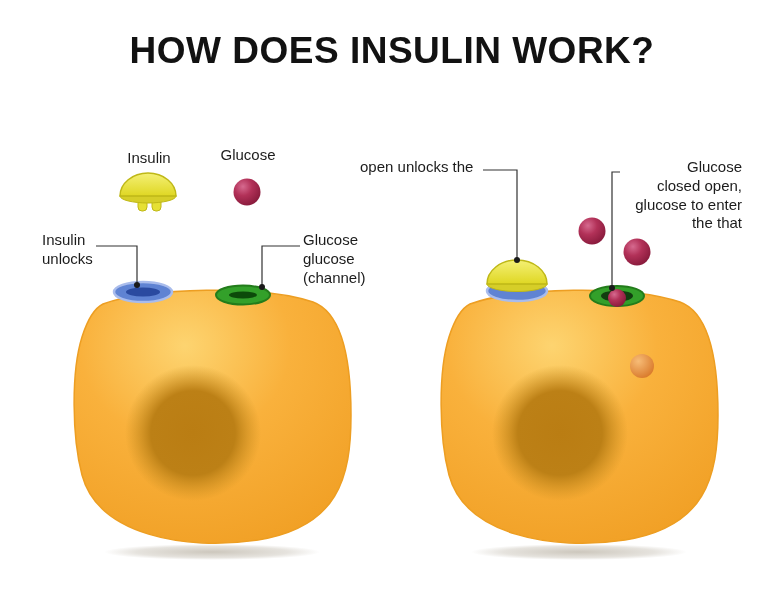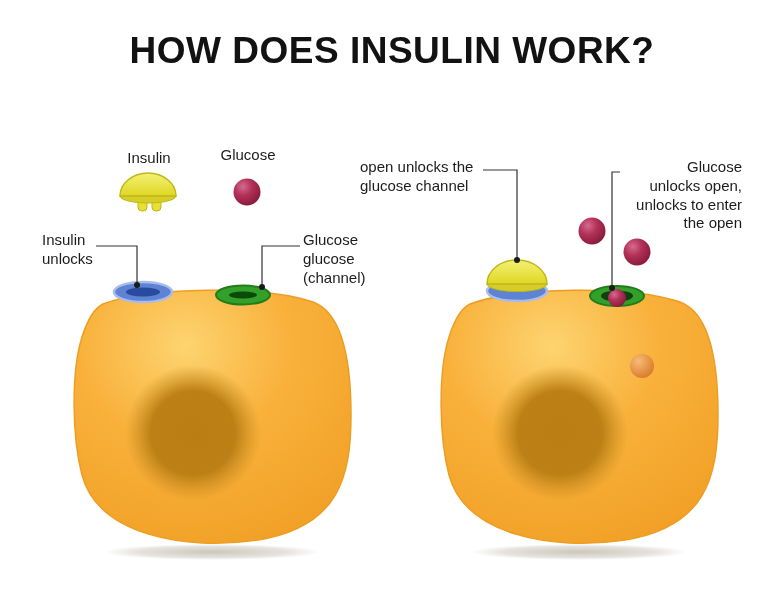--- a/index.html
+++ b/index.html
@@ -149,23 +149,22 @@
   </div>
 
   <div class="lbl" style="left:303px; top:231px; width:90px;">
     <div>Glucose</div>
     <div>glucose</div>
     <div>(channel)</div>
   </div>
 
   <div class="lbl" style="left:360px; top:158px; width:140px;">
     <div>open unlocks the</div>
-    <div>glucose channel</div>
   </div>
 
   <div class="lbl right" style="left:620px; top:158px; width:122px;">
     <div>Glucose</div>
-    <div>unlocks open,</div>
-    <div>unlocks to enter</div>
-    <div>the open</div>
+    <div>closed open,</div>
+    <div>glucose to enter</div>
+    <div>the that</div>
   </div>
 
 </div>
 
 </body></html>

